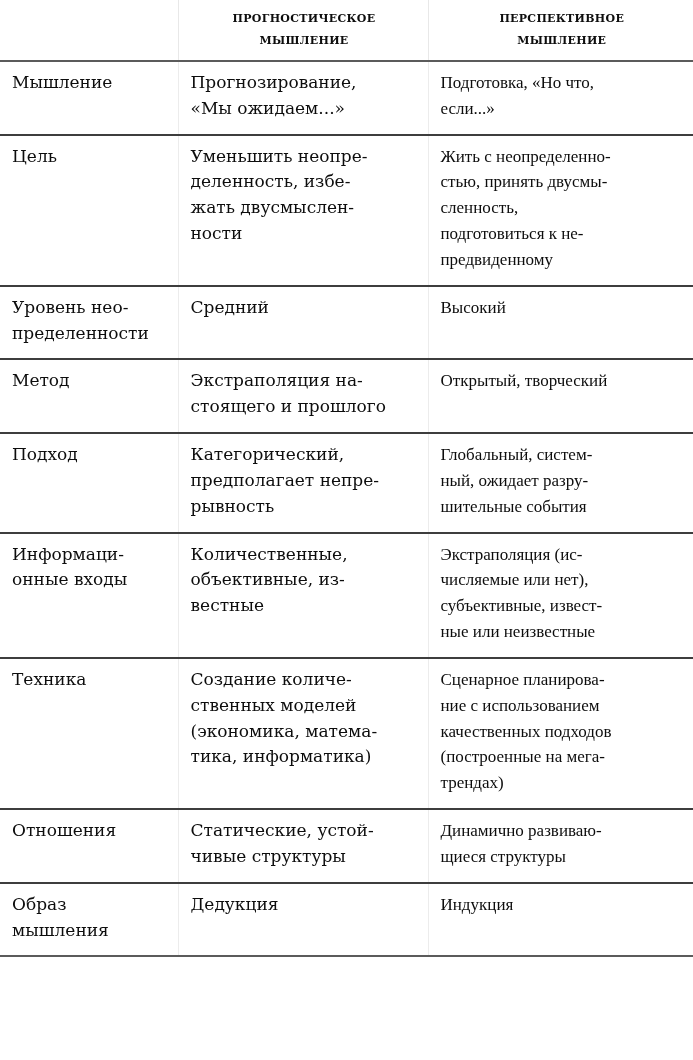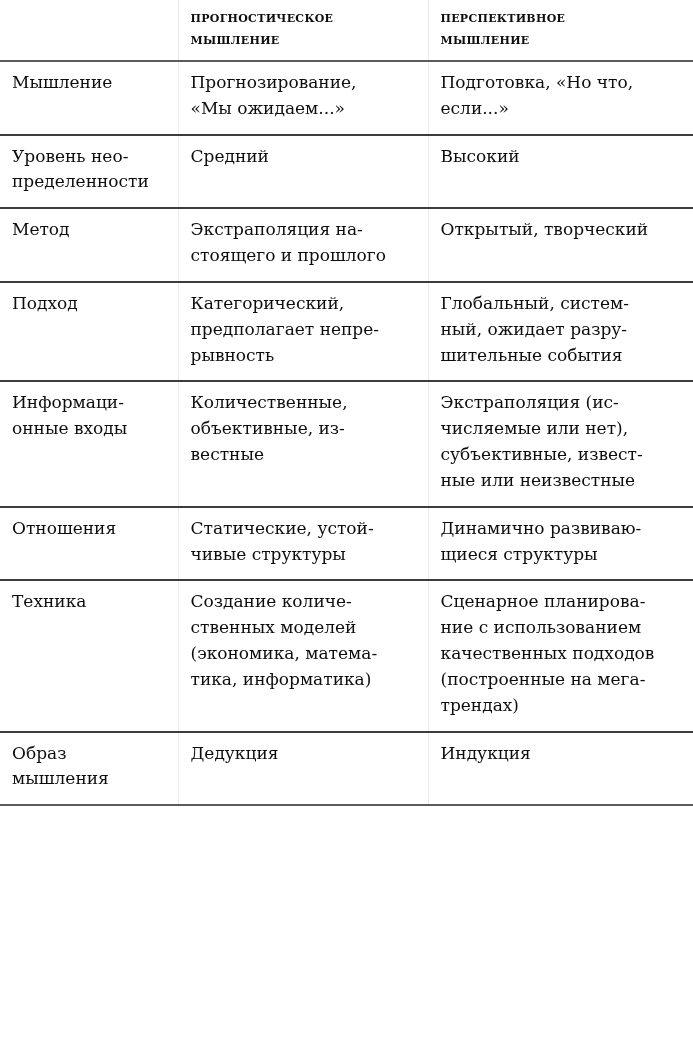--- a/index.html
+++ b/index.html
@@ -21,21 +21,21 @@
     table-layout: fixed;
   }
 
   .table col.c1 { width: 178px; }
   .table col.c2 { width: 250px; }
   .table col.c3 { width: 265px; }
 
   
   .hrow th {
     vertical-align: top;
-    text-align: left;
+    text-align: center;
     padding: 6px 10px 10px 12px;
     border-bottom: 2px solid #5b5b5b;
     border-right: 1px solid #e8e8e8;
   }
   .hrow th:last-child { border-right: none; }
   .hrow th.blank { border-right: 1px solid #e8e8e8; }
 
   .smallcaps {
     font-weight: bold;
     font-variant: small-caps;
@@ -52,21 +52,21 @@
   
   .table td {
     vertical-align: top;
     text-align: left;
     padding: 8px 10px 12px 12px;
     border-bottom: 2px solid #3d3d3d;
     border-right: 1px solid #ececec;
     font-size: 17px;
     line-height: 1.52;
   }
-  .table td:last-child { border-right: none; }
+  .table td:last-child { border-right: none; font-family: Liberation Serif, serif; }
 
   .table tr:last-child td {
     border-bottom: 2px solid #5b5b5b;
   }
 
   .cell-lines { white-space: pre-line; }
 
   .label-cell { padding-right: 6px; }
 </style>
 </head>
@@ -93,20 +93,32 @@
   </thead>
   <tbody>
     <tr>
       <td class="label-cell"><span class="cell-lines">Мышление</span></td>
       <td><span class="cell-lines">Прогнозирование,
 «Мы ожидаем...»</span></td>
       <td><span class="cell-lines">Подготовка, «Но что,
 если...»</span></td>
     </tr>
     <tr>
+      <td class="label-cell"><span class="cell-lines">Цель</span></td>
+      <td><span class="cell-lines">Уменьшить неопре-
+деленность, избе-
+жать двусмыслен-
+ности</span></td>
+      <td><span class="cell-lines">Жить с неопределенно-
+стью, принять двусмы-
+сленность,
+подготовиться к не-
+предвиденному</span></td>
+    </tr>
+    <tr>
       <td class="label-cell"><span class="cell-lines">Уровень нео-
 пределенности</span></td>
       <td><span class="cell-lines">Средний</span></td>
       <td><span class="cell-lines">Высокий</span></td>
     </tr>
     <tr>
       <td class="label-cell"><span class="cell-lines">Метод</span></td>
       <td><span class="cell-lines">Экстраполяция на-
 стоящего и прошлого</span></td>
       <td><span class="cell-lines">Открытый, творческий</span></td>
@@ -125,38 +137,38 @@
 онные входы</span></td>
       <td><span class="cell-lines">Количественные,
 объективные, из-
 вестные</span></td>
       <td><span class="cell-lines">Экстраполяция (ис-
 числяемые или нет),
 субъективные, извест-
 ные или неизвестные</span></td>
     </tr>
     <tr>
-      <td class="label-cell"><span class="cell-lines">Отношения</span></td>
-      <td><span class="cell-lines">Статические, устой-
-чивые структуры</span></td>
-      <td><span class="cell-lines">Динамично развиваю-
-щиеся структуры</span></td>
-    </tr>
-    <tr>
       <td class="label-cell"><span class="cell-lines">Техника</span></td>
       <td><span class="cell-lines">Создание количе-
 ственных моделей
 (экономика, матема-
 тика, информатика)</span></td>
       <td><span class="cell-lines">Сценарное планирова-
 ние с использованием
 качественных подходов
 (построенные на мега-
 трендах)</span></td>
     </tr>
     <tr>
+      <td class="label-cell"><span class="cell-lines">Отношения</span></td>
+      <td><span class="cell-lines">Статические, устой-
+чивые структуры</span></td>
+      <td><span class="cell-lines">Динамично развиваю-
+щиеся структуры</span></td>
+    </tr>
+    <tr>
       <td class="label-cell"><span class="cell-lines">Образ
 мышления</span></td>
       <td><span class="cell-lines">Дедукция</span></td>
       <td><span class="cell-lines">Индукция</span></td>
     </tr>
   </tbody>
 </table>
 
 </body></html>

